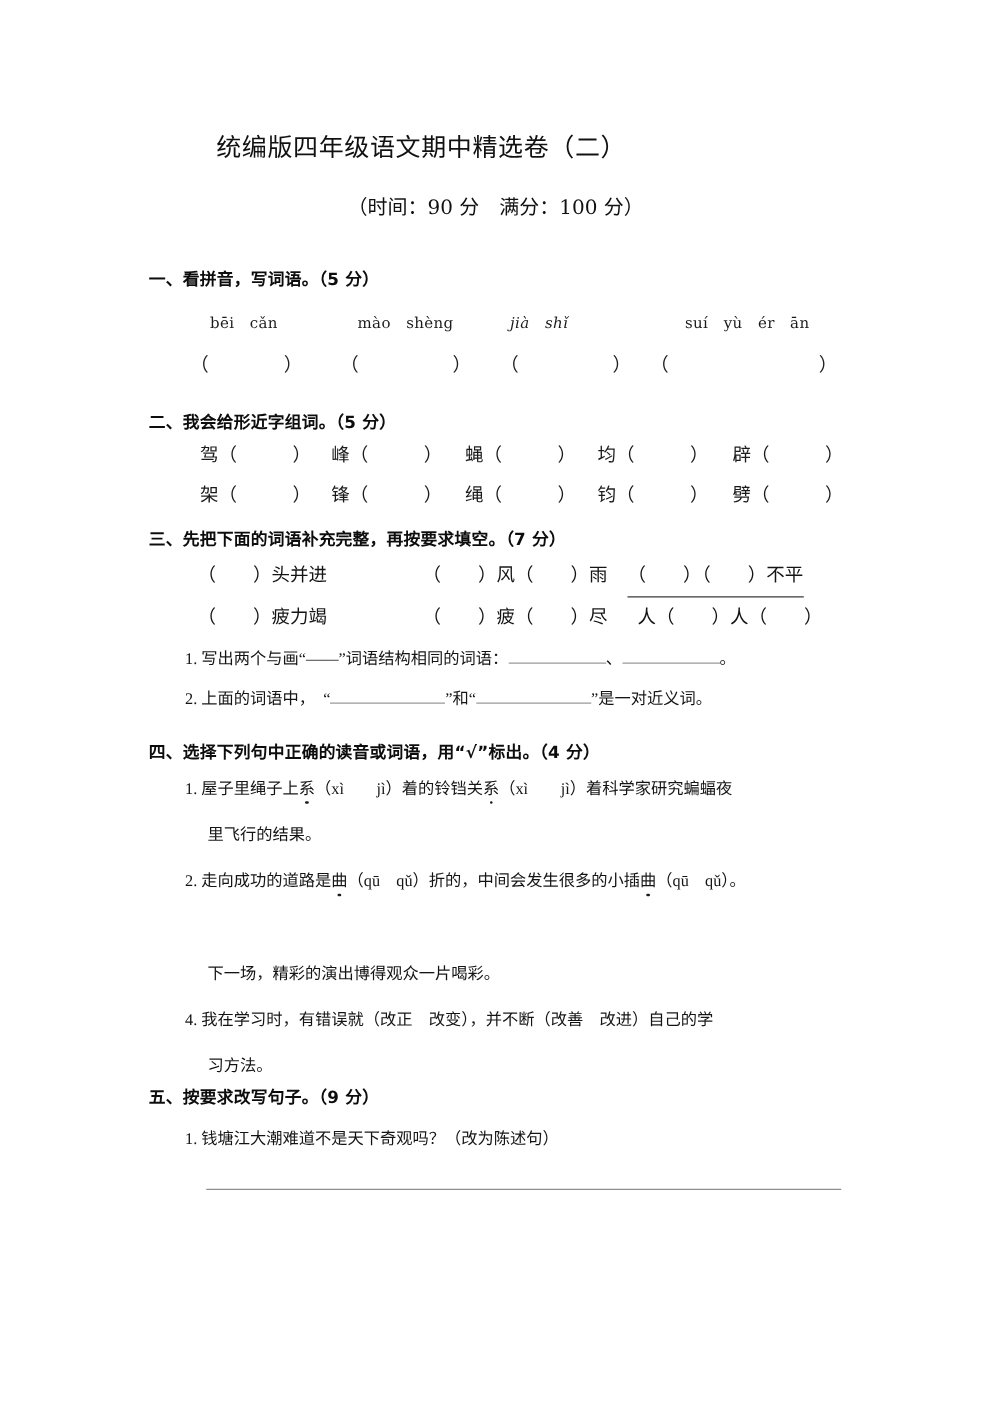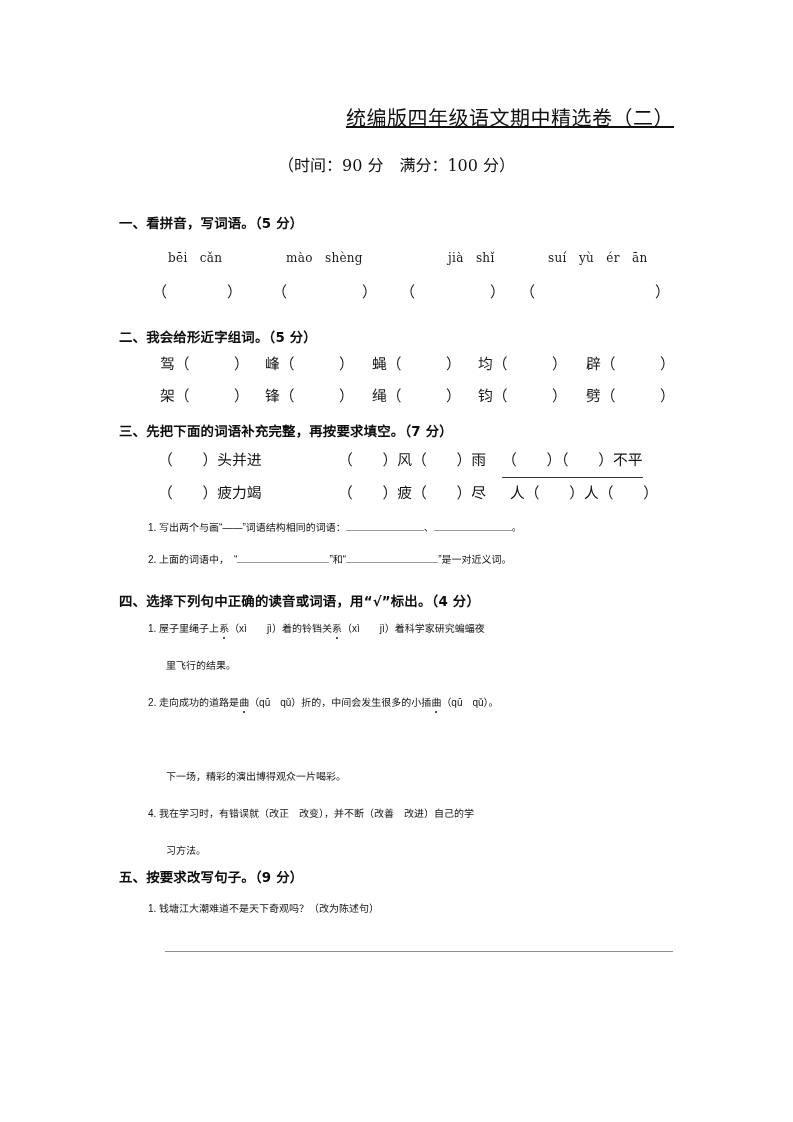--- a/index.html
+++ b/index.html
@@ -22,26 +22,25 @@
     width: 793px;
     height: 1122px;
     box-sizing: border-box;
   }
 
   
   .doc-title {
     position: absolute;
     left: 0; top: 102px;
     width: 674px;
-    text-align: right;
+    text-align: center;
     font-family: "DejaVu Serif", "Liberation Serif", serif;
     font-size: 20px;
     letter-spacing: 0.5px;
     color: #111;
-    text-decoration: underline;
   }
   .doc-subtitle {
     position: absolute;
     left: 0; top: 152px;
     width: 793px;
     text-align: center;
     font-size: 16px;
     color: #111;
   }
 
@@ -67,22 +66,22 @@
   .pinyin {
     font-family: "DejaVu Serif", "Liberation Serif", serif;
     font-size: 12px;
     letter-spacing: 0.3px;
   }
   .cn {
     font-family: "DejaVu Serif", "Liberation Serif", serif;
     font-size: 14.8px;
   }
   .cn-sm {
-    font-family: Liberation Sans, sans-serif;
-    font-size: 10px;
+    font-family: Liberation Serif, serif;
+    font-size: 13px;
     text-align: center;
   }
 
   
   .p-col { position: absolute; white-space: nowrap; }
   .paren { position: absolute; white-space: nowrap; font-size: 15px; color: #222; }
 
   
   .nw { position: absolute; white-space: nowrap; font-size: 14.8px; }
 
@@ -131,21 +130,21 @@
 
 <div class="page">
 
   <div class="doc-title">统编版四年级语文期中精选卷（二）</div>
   <div class="doc-subtitle">（时间：90 分　满分：100 分）</div>
 
   <div class="sec-head" style="top:212px;">一、看拼音，写词语。（5 分）</div>
 
   <div class="p-col pinyin" style="left:168px; top:248px;">bēi　cǎn</div>
   <div class="p-col pinyin" style="left:286px; top:248px;">mào　shèng</div>
-  <div class="p-col pinyin" style="left:448px; top:248px;">jià　shǐ</div>
+  <div class="p-col pinyin" style="left:408px; top:248px;font-style:italic;">jià　shǐ</div>
   <div class="p-col pinyin" style="left:548px; top:248px;text-align:center;">suí　yù　ér　ān</div>
 
   <div class="paren" style="left:152px; top:280px;">（　　　　）</div>
   <div class="paren" style="left:272px; top:280px;">（　　　　　）</div>
   <div class="paren" style="left:400px; top:280px;">（　　　　　）</div>
   <div class="paren" style="left:520px; top:280px;">（　　　　　　　　）</div>
 
   <div class="sec-head" style="top:326px;">二、我会给形近字组词。（5 分）</div>
 
   <div class="nw" style="left:160px; top:352px;">驾（　　　）</div>

